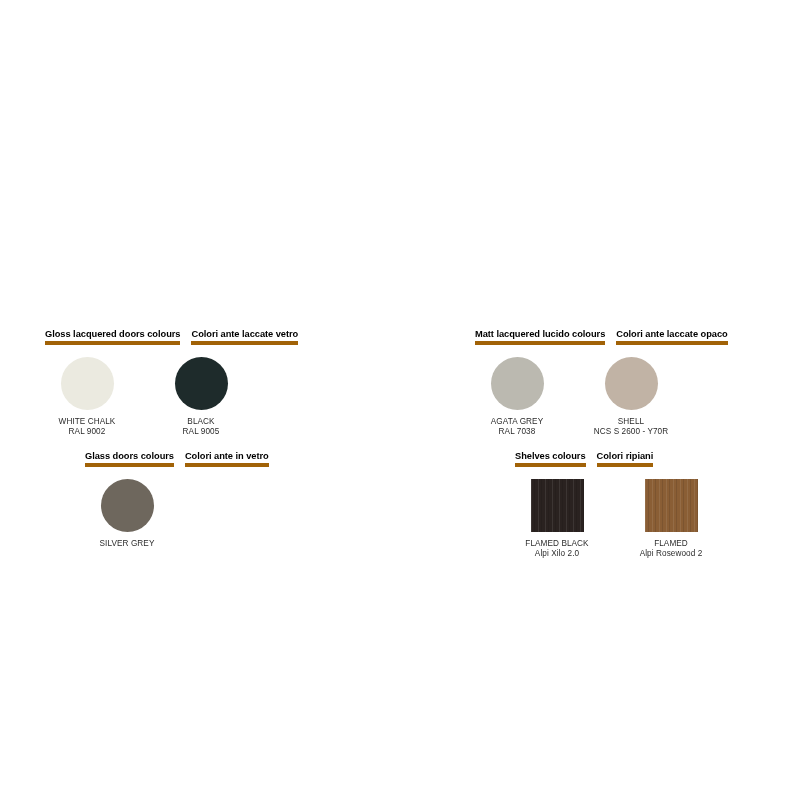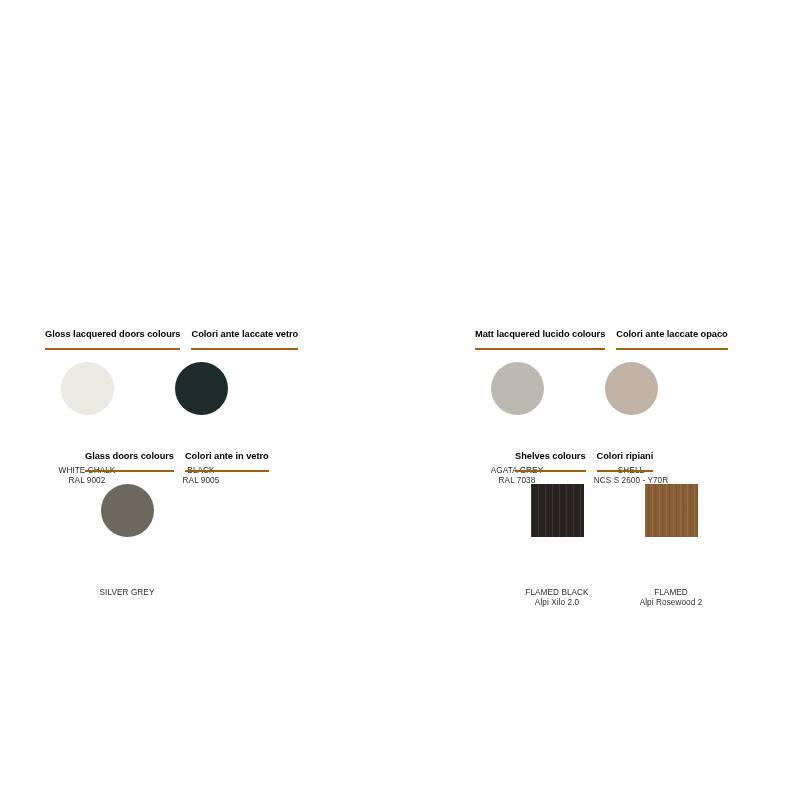--- a/index.html
+++ b/index.html
@@ -42,37 +42,36 @@
     align-items: flex-start;
     gap: 11px;
     white-space: nowrap;
   }
   .heading-part {
     font-size: 9.3px;
     font-weight: bold;
     letter-spacing: -0.05px;
     color: #000000;
     line-height: 11px;
-    padding-bottom: 8px;
-    border-bottom: 2px solid #a16207;
+    padding-bottom: 1px;
+    border-bottom: 4px solid #a16207;
     text-align: center;
   }
 
   
   .swatch-row {
     display: flex;
     margin-top: 12px;
     gap: 30px;
   }
   .swatch-item {
     width: 84px;
     display: flex;
     flex-direction: column;
     align-items: center;
-    gap: 44px;
   }
 
   .swatch-chip {
     width: 53px;
     height: 53px;
     flex: none;
   }
   .swatch-chip.shape-circle {
     border-radius: 50%;
   }

